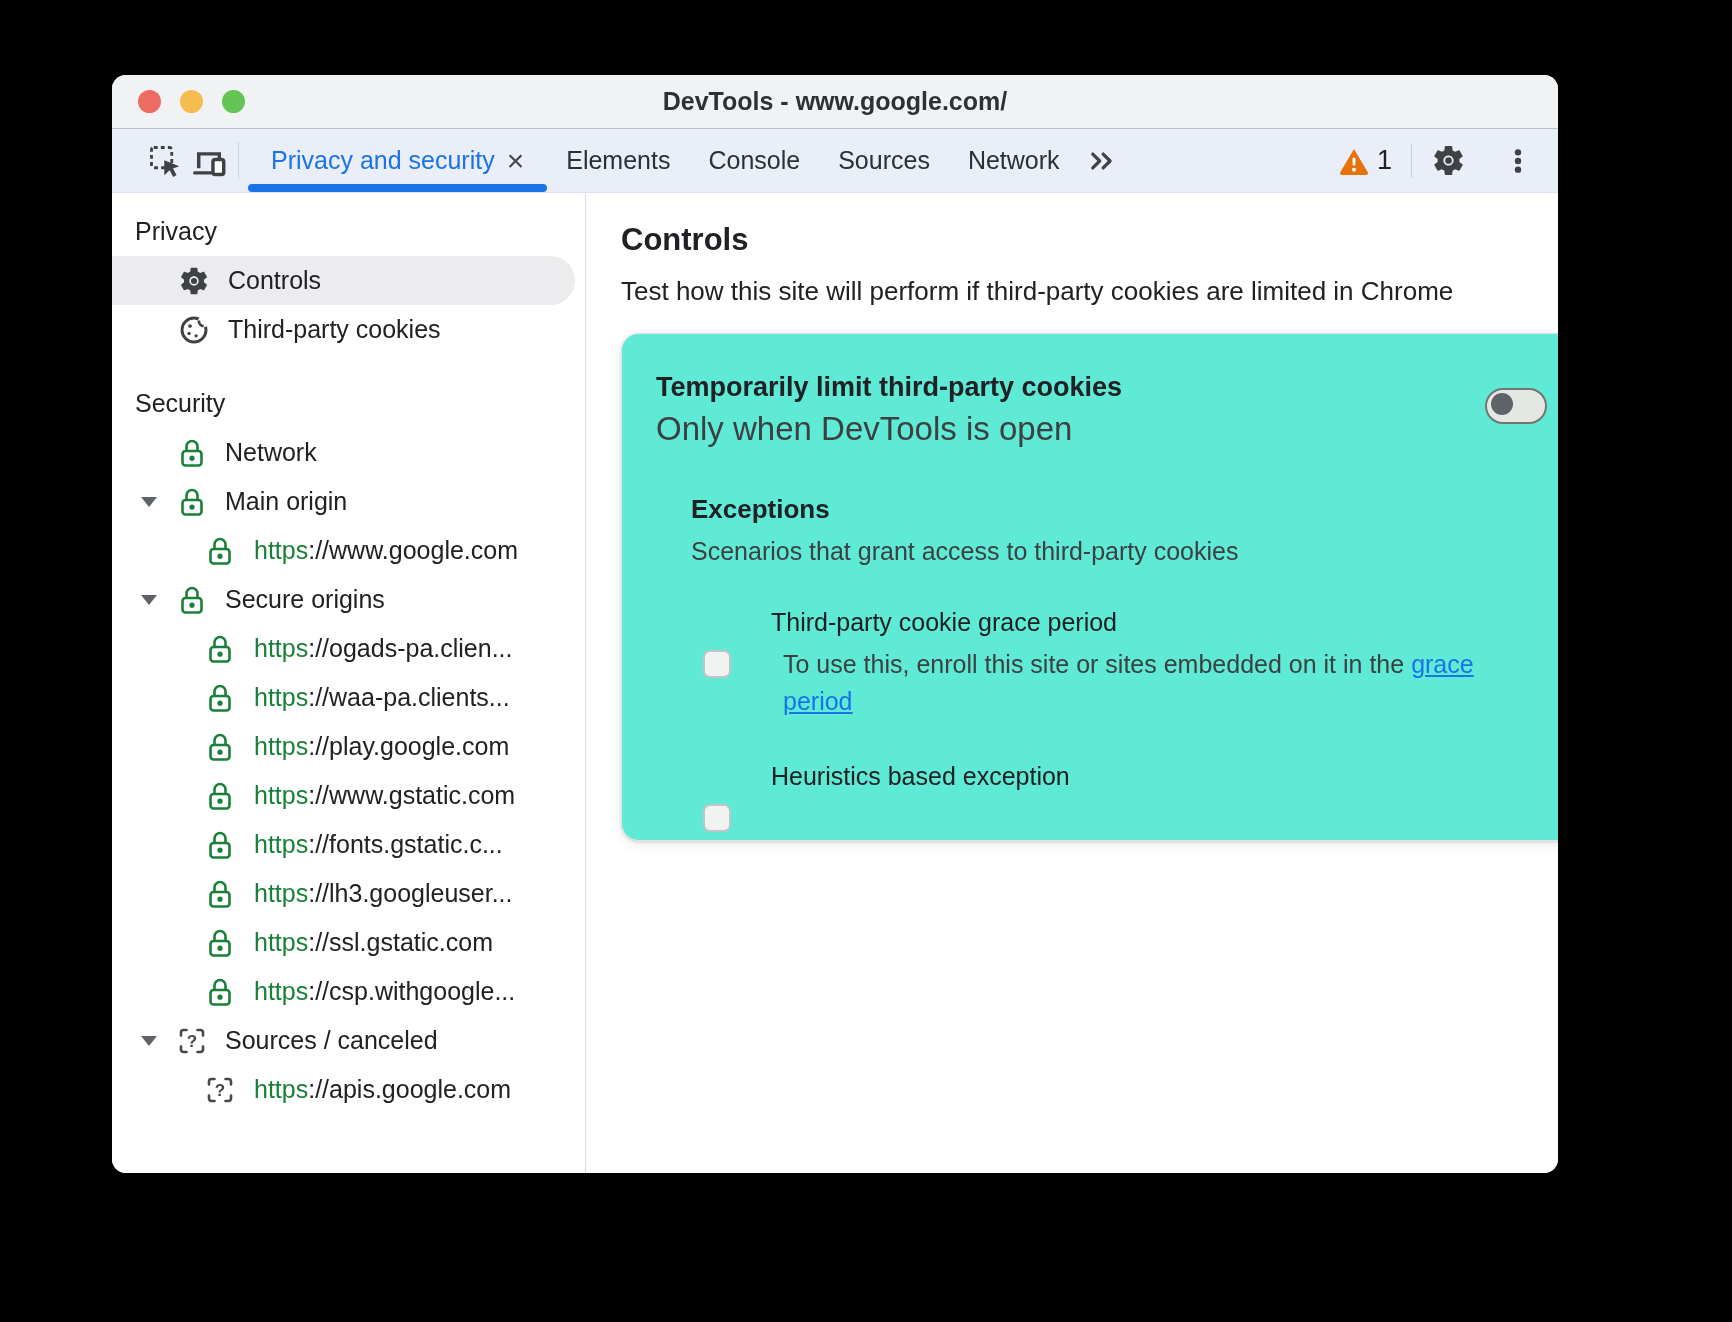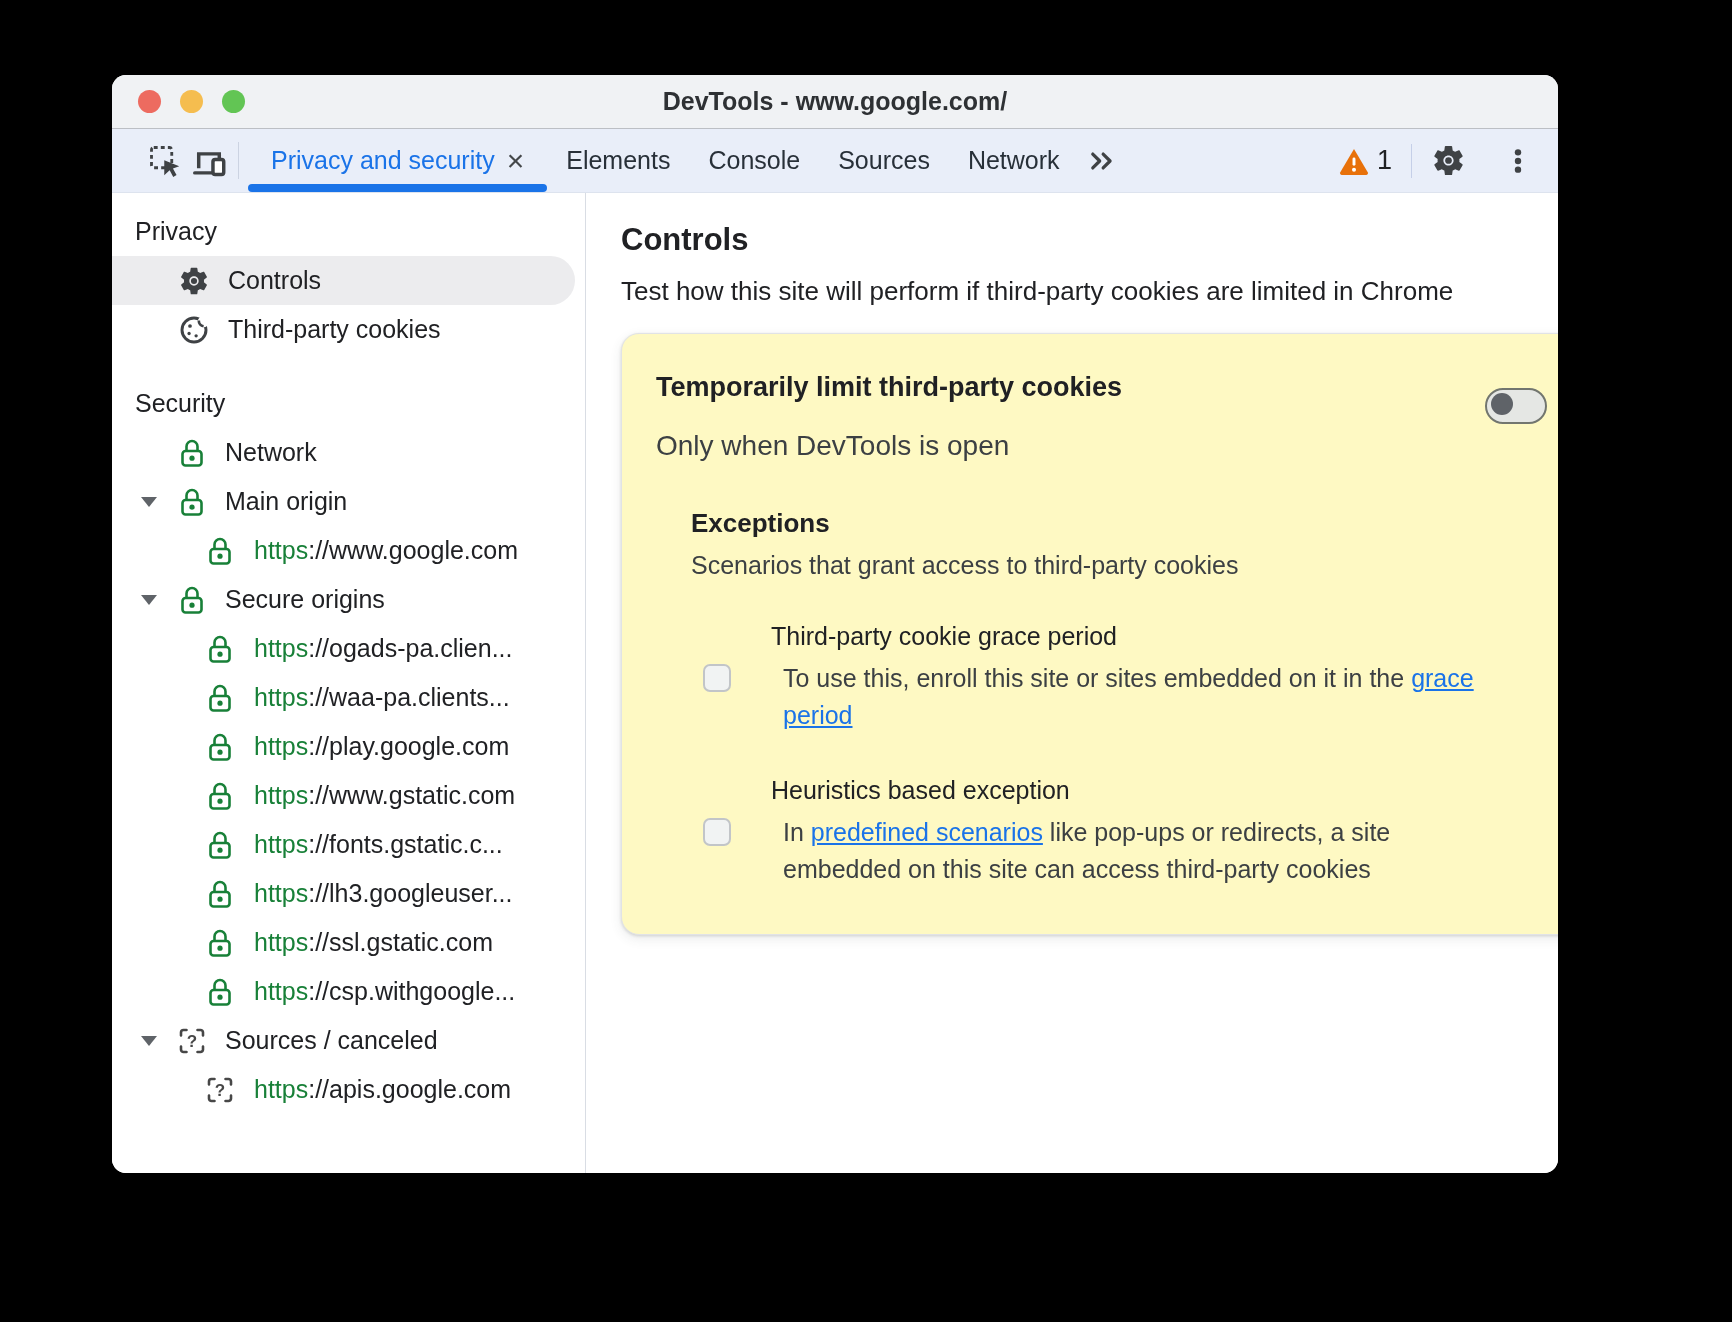--- a/index.html
+++ b/index.html
@@ -65,26 +65,26 @@
   .trow.l2 .lock { margin-right:19px; }
   .url-scheme { color:#188038; }
   .url-rest { color:#202124; }
   .url { font-size:25px; white-space:nowrap; }
   
   .main { flex:1; padding:27px 0 0 35px; overflow:hidden; }
   .h1 { font-size:31px; font-weight:700; color:#202124; line-height:40px; }
   .lead { margin-top:16px; font-size:26px; color:#202124; }
   .card {
     margin-top:26px; width:963px; box-sizing:border-box;
-    border:1px solid #e1e3e6; border-radius:18px; background:#fef9c3;
+    border:1px solid #e1e3e6; border-radius:18px; background:#5eead4;
     box-shadow:0 1px 3px rgba(60,64,67,.18), 0 4px 12px rgba(60,64,67,.10);
     padding:38px 40px 46px 34px; position:relative;
   }
   .card-title { font-size:27px; font-weight:700; color:#202124; }
-  .card-sub { margin-top:27px; font-size:28px; color:#3c4043; }
+  .card-sub { margin-top:7px; font-size:33px; color:#3c4043; }
   .toggle {
     position:absolute; top:54px; right:36px; width:58px; height:32px;
     border:2px solid #72766f; border-radius:18px; background:#e5e7e4; cursor:pointer;
   }
   .knob { position:absolute; left:4px; top:3px; width:22px; height:22px; border-radius:50%; background:#5f6368; }
   .exceptions { margin:46px 0 0 35px; }
   .exc-h { font-size:26px; font-weight:700; color:#202124; }
   .exc-sub { margin-top:12px; font-size:25px; color:#3c4043; }
   .exc-item { margin-top:38px; position:relative; padding-left:80px; }
   .exc-item.first { max-width:790px; }
@@ -388,20 +388,19 @@
 
           <div class="exc-item first">
             <div class="exc-check"></div>
             <div class="exc-title">Third-party cookie grace period</div>
             <div class="exc-desc"><span>To use this, enroll this site or sites embedded on it in the </span><a class="link">grace period</a><span></span></div>
           </div>
 
           <div class="exc-item second">
             <div class="exc-check"></div>
             <div class="exc-title">Heuristics based exception</div>
-            <div class="exc-desc"><span>In </span><a class="link">predefined scenarios</a><span> like pop-ups or redirects, a site embedded on this site can access third-party cookies</span></div>
           </div>
         </div>
       </div>
     </div>
 
   </div>
 </div>
 
 </body></html>

